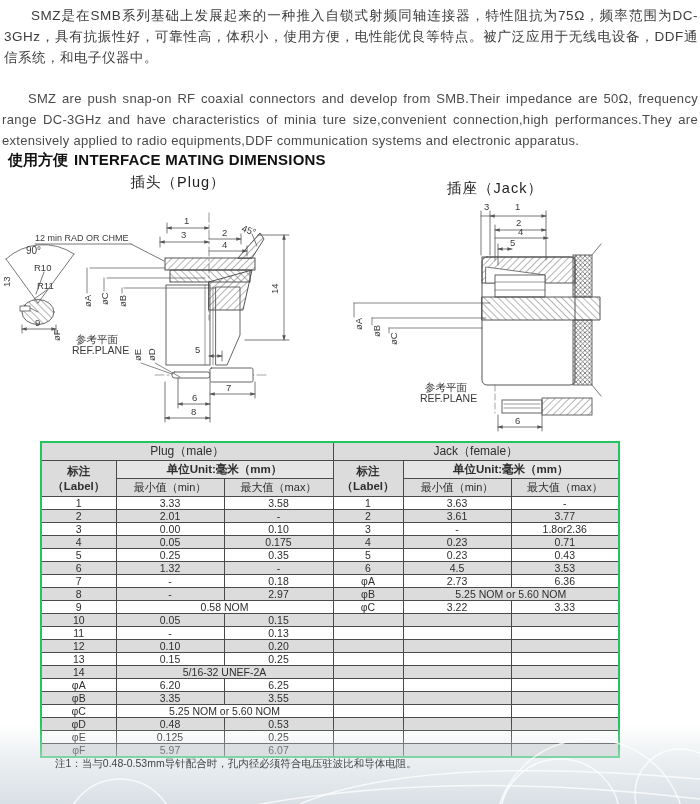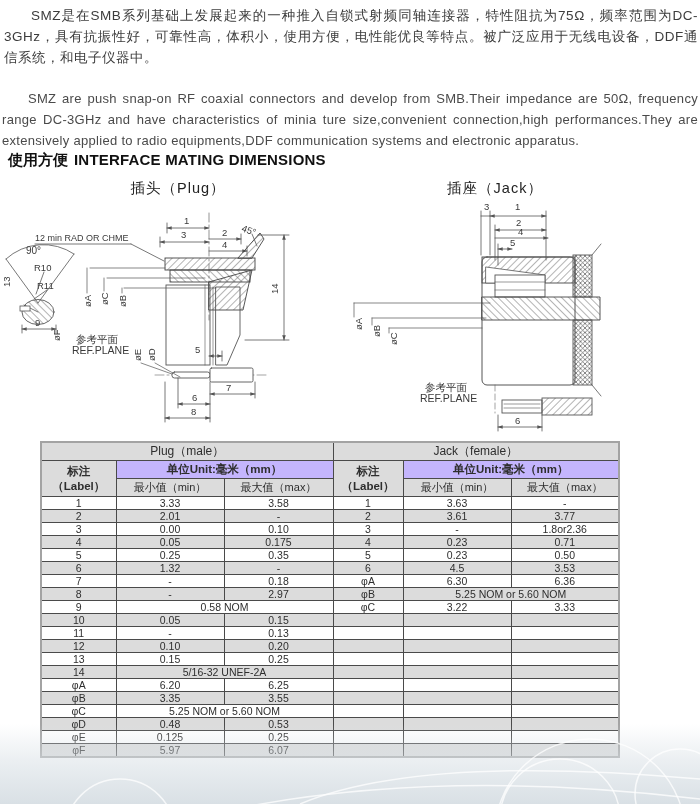--- a/index.html
+++ b/index.html
@@ -8,32 +8,32 @@
     position:relative; overflow:hidden; background:#ffffff;
     font-family:"Liberation Sans","DejaVu Sans",sans-serif;
     color:#333;
   }
   .para { position:absolute; text-align:justify; color:#3c3c3c; }
   .para-cn { top:5px; left:4px; width:694px; font-size:13.5px; line-height:21px; text-indent:2em; letter-spacing:0.5px; }
   .para-en { top:88px; left:2px; width:696px; font-size:13px; line-height:21px; text-indent:2em; color:#4a4a4a; letter-spacing:0.3px; }
   .heading { position:absolute; top:151px; left:8px; font-size:15px; font-weight:bold; color:#111; white-space:nowrap; }
   .heading .en { margin-left:6px; letter-spacing:0.2px; }
   .diagram-title { position:absolute; font-size:14.5px; color:#222; text-align:center; letter-spacing:1px; }
-  .plug-title { top:179px; left:88px; width:180px; }
+  .plug-title { top:173px; left:88px; width:180px; }
   .jack-title { top:179px; left:405px; width:180px; }
   .diagram-svg { position:absolute; top:175px; left:0; }
   .dim-table { position:absolute; top:441px; left:40px; width:578px;
-    border-collapse:collapse; table-layout:fixed; border:2px solid #a3a3a3;
+    border-collapse:collapse; table-layout:fixed; border:2px solid #22c55e;
     font-size:10.5px; color:#2e2e2e; }
   .dim-table th, .dim-table td { border:1px solid #4a4a4a; text-align:center; padding:0; font-weight:normal; overflow:hidden; white-space:nowrap; }
   .dim-table thead tr.r1 th { height:17px; font-size:12px; }
   .dim-table thead tr.r2 th { height:18px; font-size:11.5px;font-weight:bold; }
   .dim-table thead tr.r3 th { height:18px; font-size:11px; }
   .dim-table .gray { background:#dcdcdc; }
-  .dim-table .white { background:#c4b5fd; }
+  .dim-table .white { background:#e5e5e5; }
   .dim-table tbody tr { height:13px; line-height:12px; }
   .dim-table tbody tr.even { background:#dcdcdc; }
   .dim-table tbody tr.odd { background:#ffffff; }
   .notes { position:absolute; top:757px; left:55px; width:505px; z-index:2; color:#4a4a4a; }
   .note-cn { font-size:10.5px; line-height:13px; color:#444; }
   .note-en { font-size:10.5px; line-height:13px; }
   .bottom-decor { position:absolute; left:0; bottom:0; width:700px; height:80px; z-index:1;
     background:linear-gradient(to bottom, rgba(223,229,233,0) 0%, rgba(219,226,231,0.55) 45%, #d9e0e5 100%); }
   .bottom-decor svg { display:block; }
   svg text { font-family:"Liberation Sans","DejaVu Sans",sans-serif; fill:#3a3a3a; }
@@ -300,36 +300,36 @@
         <td>4</td>
         <td>0.23</td>
         <td>0.71</td>
       </tr>
       <tr class="odd">
         <td>5</td>
         <td>0.25</td>
         <td>0.35</td>
         <td>5</td>
         <td>0.23</td>
-        <td>0.50</td>
+        <td>0.43</td>
       </tr>
       <tr class="even">
         <td>6</td>
         <td>1.32</td>
         <td>-</td>
         <td>6</td>
         <td>4.5</td>
         <td>3.53</td>
       </tr>
       <tr class="odd">
         <td>7</td>
         <td>-</td>
         <td>0.18</td>
         <td>φA</td>
-        <td>6.30</td>
+        <td>2.73</td>
         <td>6.36</td>
       </tr>
       <tr class="even">
         <td>8</td>
         <td>-</td>
         <td>2.97</td>
         <td>φB</td>
         <td colspan="2">5.25 NOM or 5.60 NOM</td>
       </tr>
       <tr class="odd">
@@ -422,20 +422,21 @@
         <td>5.97</td>
         <td>6.07</td>
         <td></td>
         <td></td>
         <td></td>
       </tr>
     </tbody>
 </table>
 
 <div class="notes">
+  <div class="note-cn">注1：当与0.48-0.53mm导针配合时，孔内径必须符合电压驻波比和导体电阻。</div>
 </div>
 
 <div class="bottom-decor">
   <svg width="700" height="80" viewBox="0 0 700 80">
     <g fill="none" stroke="#ffffff" stroke-opacity="0.75" stroke-width="1.5">
       <circle cx="560" cy="95" r="60"></circle>
       <circle cx="590" cy="110" r="95"></circle>
       <path d="M300,80 Q420,30 700,55"></path>
       <path d="M250,82 Q450,45 700,75"></path>
       <circle cx="120" cy="110" r="55"></circle>

